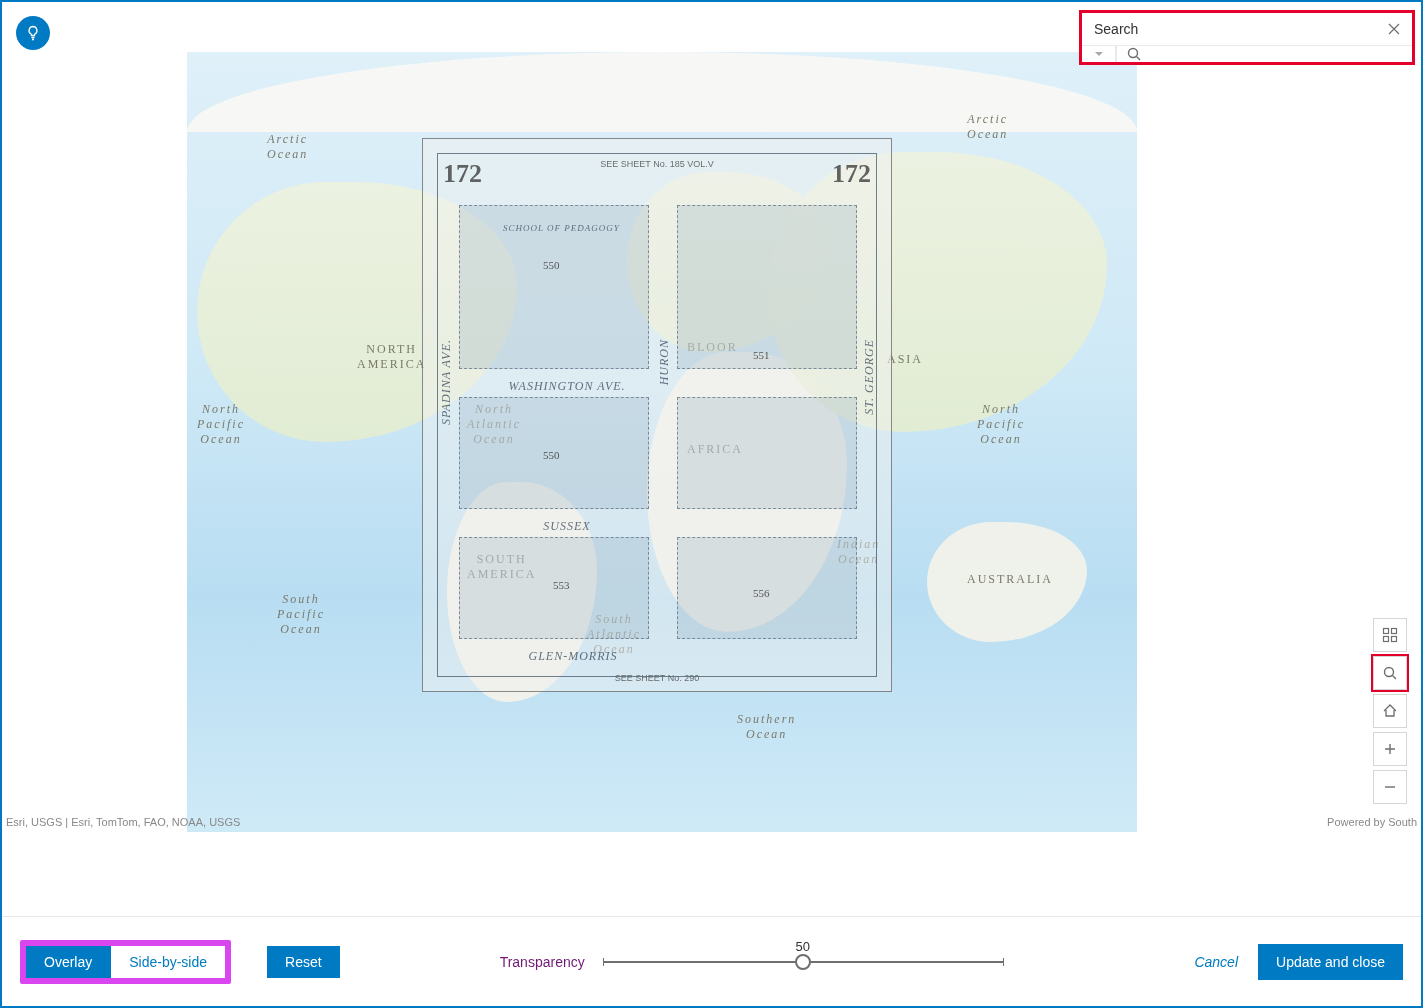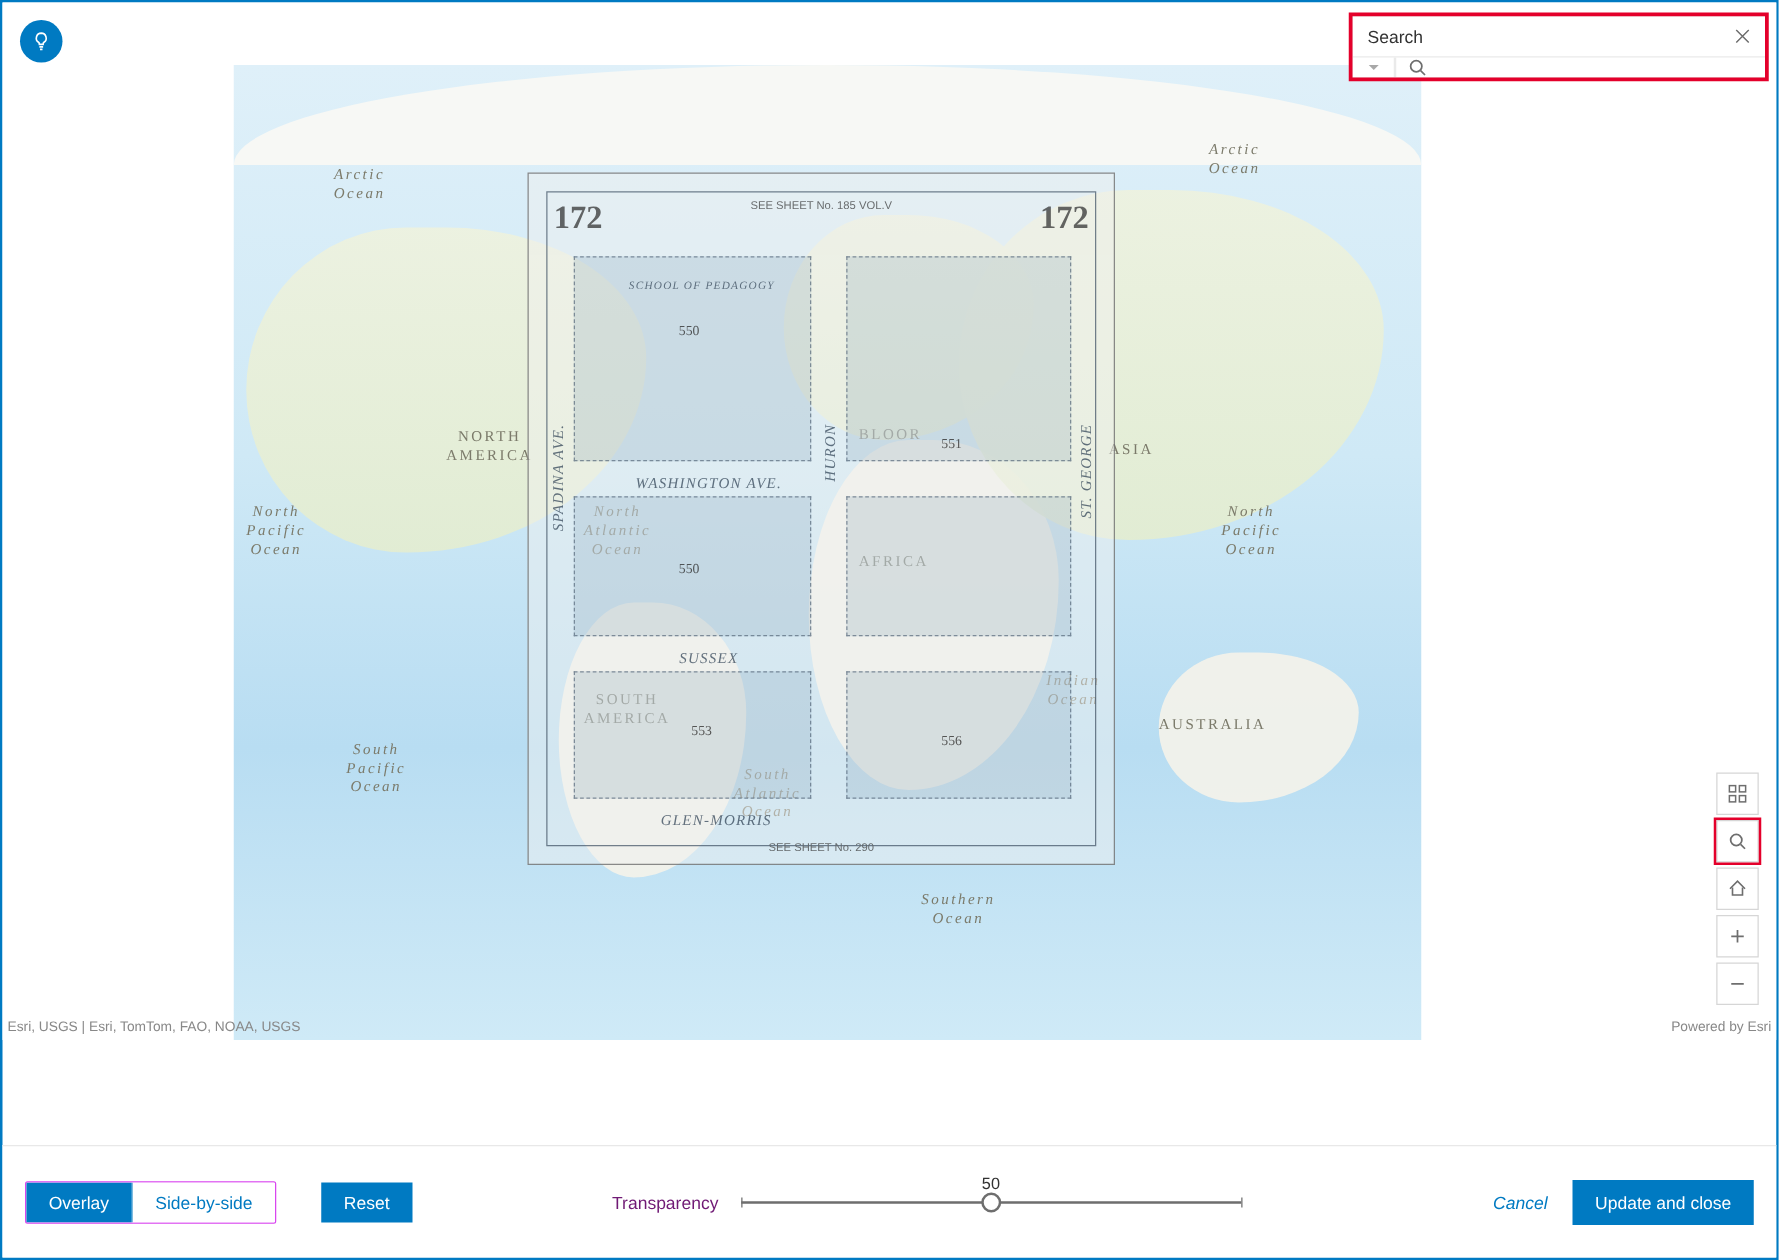--- a/index.html
+++ b/index.html
@@ -53,21 +53,21 @@
 .sp-head { display: flex; align-items: center; justify-content: space-between; padding: 8px 12px; font-size: 14px; color: #323232; }
 .sp-head .close { cursor: pointer; color: #6e6e6e; }
 .sp-row { display: flex; border-top: 1px solid #eaeaea; }
 .sp-dd { width: 34px; display: flex; align-items: center; justify-content: center; border-right: 1px solid #eaeaea; cursor: pointer; color: #6e6e6e; }
 .sp-input { flex: 1; border: none; outline: none; padding: 10px 12px; font-size: 14px; color: #323232; }
 .sp-input::placeholder { color: #9a9a9a; }
 .sp-go { width: 34px; display: flex; align-items: center; justify-content: center; border-left: 1px solid #eaeaea; cursor: pointer; color: #6e6e6e; }
 
 
 .footer { position: absolute; left: 0; right: 0; bottom: 0; height: 90px; border-top: 1px solid #e8e8e8; background: #fff; display: flex; align-items: center; padding: 0 18px; }
-.seg { display: flex; border: 1px solid #d946ef; border-radius: 2px; overflow: hidden; }
+.seg { display: flex; border: 6px solid #d946ef; border-radius: 2px; overflow: hidden; }
 .seg button { border: none; background: #fff; color: #007ac2; padding: 8px 18px; font-size: 14px; cursor: pointer; }
 .seg button.active { background: #007ac2; color: #fff; }
 .seg button + button { border-left: 1px solid #007ac2; }
 .reset-btn { margin-left: 36px; background: #007ac2; color: #fff; border: none; padding: 8px 18px; font-size: 14px; cursor: pointer; }
 .transp { margin-left: 160px; display: flex; align-items: center; gap: 18px; flex: 1; }
 .transp-label { font-size: 14px; color: #701a75; }
 .slider-wrap { position: relative; width: 400px; }
 .slider-val { position: absolute; top: -22px; left: 50%; transform: translateX(-50%); font-size: 13px; color: #323232; }
 .slider { width: 100%; height: 2px; background: #6e6e6e; position: relative; }
 .slider-thumb { position: absolute; top: 50%; left: 50%; width: 16px; height: 16px; border: 2px solid #6e6e6e; background: #fff; border-radius: 50%; transform: translate(-50%, -50%); cursor: pointer; }
@@ -94,21 +94,21 @@
       <div class="land au"></div>
       <div class="ant"></div>
 
       <div class="map-label upper" style="left:170px;top:290px">NORTH
 AMERICA</div>
       <div class="map-label upper" style="left:280px;top:500px">SOUTH
 AMERICA</div>
       <div class="map-label upper" style="left:500px;top:288px">BLOOR</div>
       <div class="map-label upper" style="left:500px;top:390px">AFRICA</div>
       <div class="map-label upper" style="left:700px;top:300px">ASIA</div>
-      <div class="map-label upper" style="left:740px;top:520px">AUSTRALIA</div>
+      <div class="map-label upper" style="left:780px;top:520px">AUSTRALIA</div>
 
       <div class="map-label" style="left:80px;top:80px">Arctic
 Ocean</div>
       <div class="map-label" style="left:780px;top:60px">Arctic
 Ocean</div>
       <div class="map-label" style="left:10px;top:350px">North
 Pacific
 Ocean</div>
       <div class="map-label" style="left:90px;top:540px">South
 Pacific
@@ -158,21 +158,21 @@
     </div>
 
     <div class="tip-btn">
       <svg width="16" height="16" viewBox="0 0 16 16" fill="none" stroke="currentColor" stroke-width="1.3">
           <path d="M8 1.5a4 4 0 0 0-2.2 7.3c.4.3.7.8.7 1.3v.4h3v-.4c0-.5.3-1 .7-1.3A4 4 0 0 0 8 1.5z"></path>
           <path d="M6.5 12.5h3M7 14.5h2"></path>
         </svg>
     </div>
 
     <div class="attrib-left">Esri, USGS | Esri, TomTom, FAO, NOAA, USGS</div>
-    <div class="attrib-right">Powered by Esri</div>
+    <div class="attrib-right">Powered by South</div>
 
     <div class="map-ctrls">
       <div class="map-btn">
         <svg width="16" height="16" viewBox="0 0 16 16" fill="none" stroke="currentColor" stroke-width="1.2">
             <rect x="1.5" y="1.5" width="5" height="5"></rect>
             <rect x="9.5" y="1.5" width="5" height="5"></rect>
             <rect x="1.5" y="9.5" width="5" height="5"></rect>
             <rect x="9.5" y="9.5" width="5" height="5"></rect>
           </svg>
       </div>

